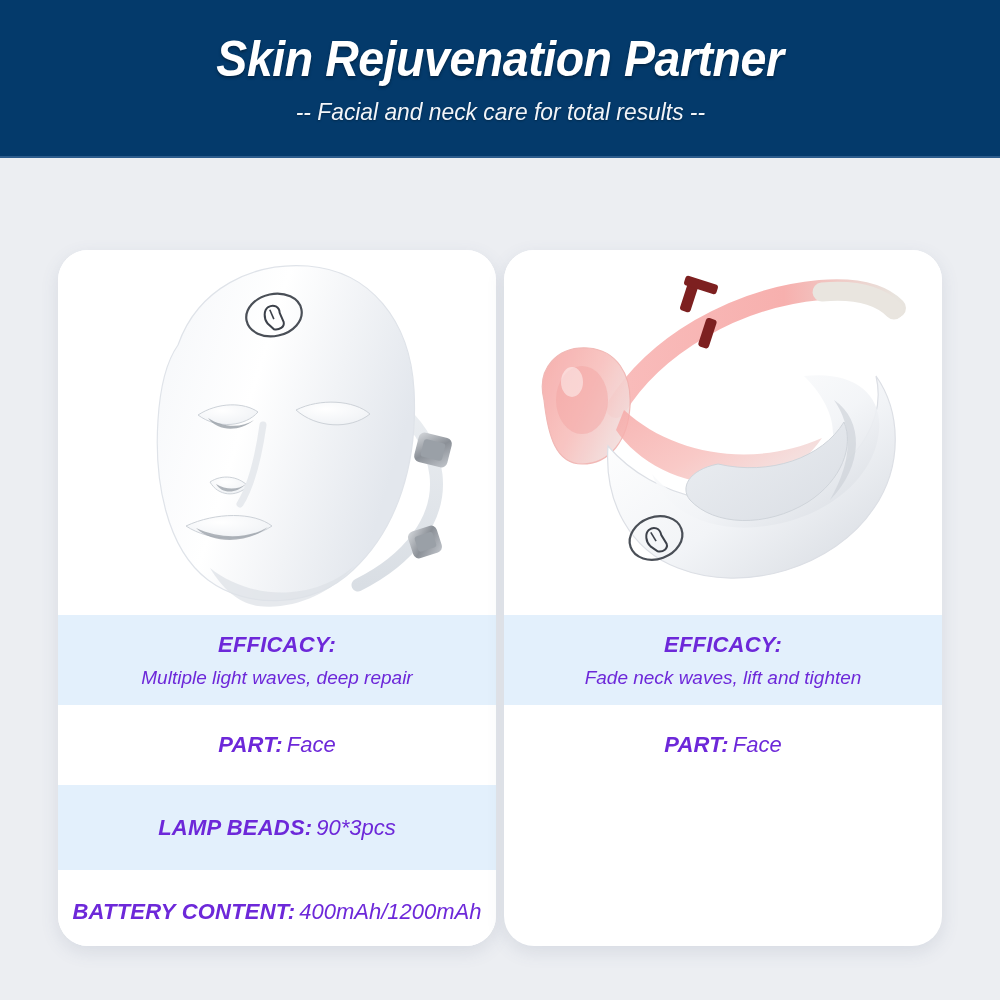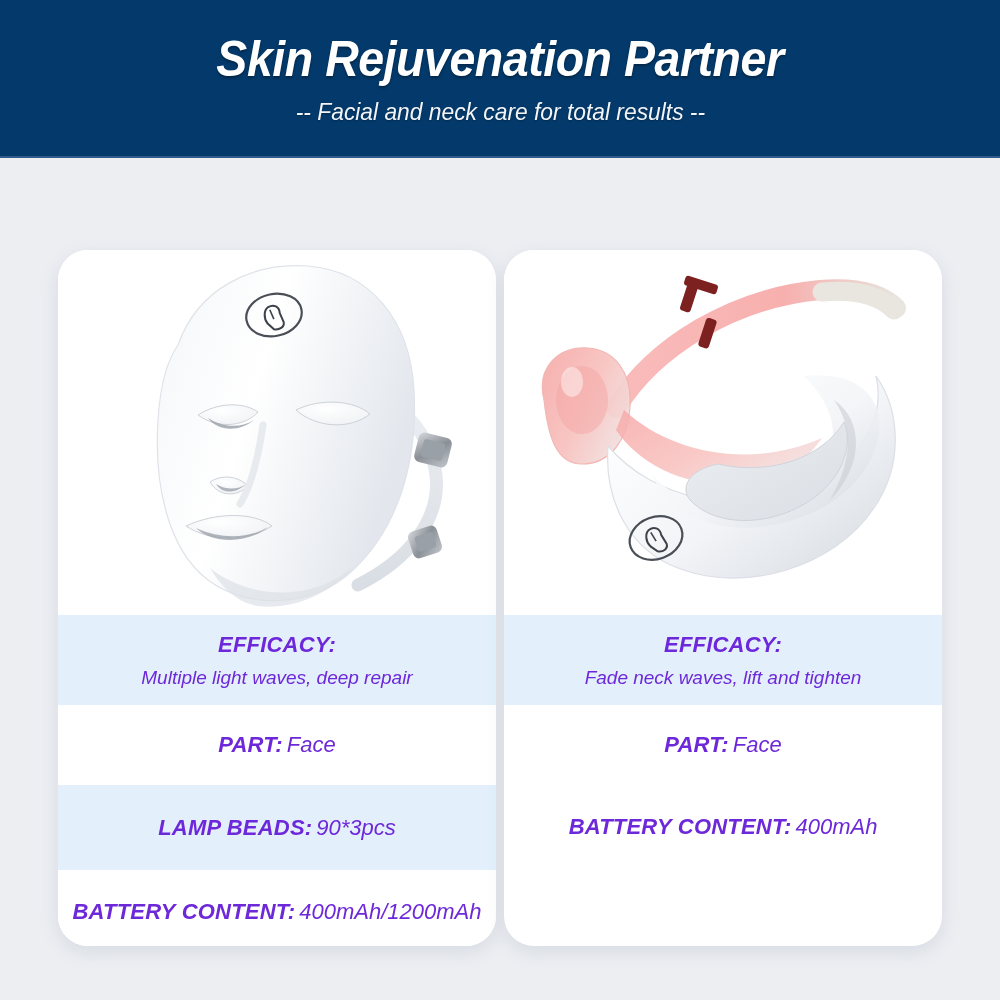--- a/index.html
+++ b/index.html
@@ -236,23 +236,18 @@
         <div class="specs">
           <div class="row row-efficacy tinted">
             <div class="lbl">EFFICACY:</div>
             <div class="desc">Fade neck waves, lift and tighten</div>
           </div>
           <div class="row row-part plain">
             <div class="line">
               <span class="lbl">PART:</span><span class="val">Face</span>
             </div>
           </div>
-          <div class="row row-battery plain">
-            <div class="line">
-              <span class="lbl">BATTERY CONTENT:</span><span class="val">400mAh</span>
-            </div>
-          </div>
         </div>
       </div>
     </div>
 
   </div>
 </div>
 
 </body></html>

